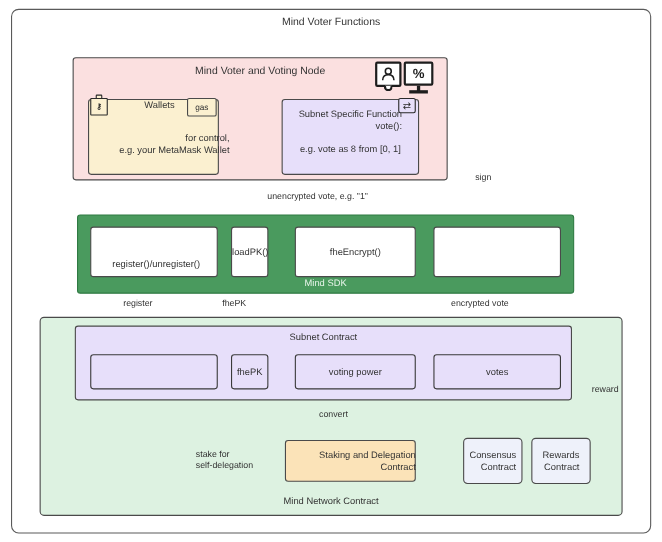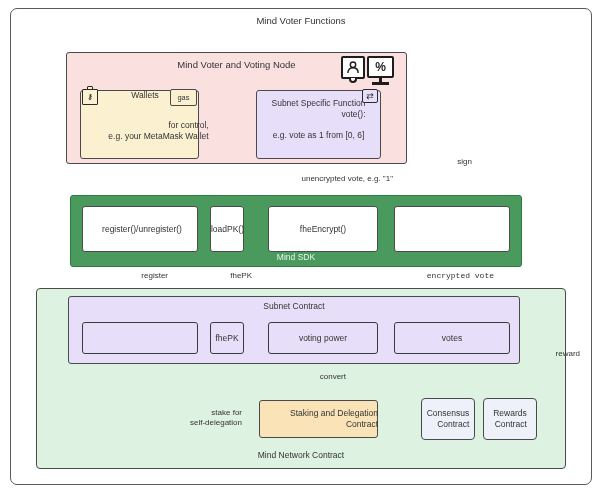--- a/index.html
+++ b/index.html
@@ -128,21 +128,21 @@
     background:#eef1fa;border:1.4px solid #4a4a4a;border-radius:4px;
   }
   #consensus-lbl{left:421px;top:398px;width:54px;height:42px;font-size:8.5px;}
   #rewards{
     left:483px;top:398px;width:54px;height:42px;
     background:#eef1fa;border:1.4px solid #4a4a4a;border-radius:4px;
   }
   #rewards-lbl{left:483px;top:398px;width:54px;height:42px;font-size:8.5px;}
 
   
-  .edgelbl{position:absolute;font-size:8px;color:#333;text-align:right;
+  .edgelbl{position:absolute;font-size:8px;color:#333;text-align:left;
            white-space:pre-line;line-height:1.25;background:transparent;}
 
   svg#wires{position:absolute;left:0;top:0;width:602px;height:493px;pointer-events:none;}
 </style>
 </head>
 <body>
 
 <div id="canvas">
 
   <svg id="wires" viewBox="0 0 602 493">
@@ -207,26 +207,26 @@
   <div class="lbl" id="wallets-title">Wallets</div>
   <div class="lbl" id="wallets-desc">for control,
 e.g. your MetaMask Wallet</div>
   <div class="box" id="wallet-key-clip"></div>
   <div class="box" id="wallet-key-icon">⚷</div>
   <div class="box" id="gas-badge">gas</div>
 
   <div class="box" id="subnet-fn"></div>
   <div class="lbl" id="subnet-fn-title">Subnet Specific Function
 vote():</div>
-  <div class="lbl" id="subnet-fn-desc">e.g. vote as 1 from [0, 6]</div>
+  <div class="lbl" id="subnet-fn-desc">e.g. vote as 8 from [0, 1]</div>
   <div class="box" id="subnet-fn-swap">⇄</div>
 
   <div class="box" id="mind-sdk"></div>
   <div class="box sdkbox" id="sdk-register"></div>
-  <div class="lbl sdklbl" id="sdk-register-lbl" style="left:82px;width:120px;">register()/unregister()</div>
+  <div class="lbl sdklbl" id="sdk-register-lbl" style="left:82px;width:120px;margin-top:11px;">register()/unregister()</div>
   <div class="box sdkbox" id="sdk-loadpk"></div>
   <div class="lbl sdklbl" id="sdk-loadpk-lbl" style="left:210px;width:35px;">loadPK()</div>
   <div class="box sdkbox" id="sdk-fheencrypt"></div>
   <div class="lbl sdklbl" id="sdk-fheencrypt-lbl" style="left:268px;width:110px;">fheEncrypt()</div>
   <div class="box sdkbox" id="sdk-submit"></div>
   <div class="lbl" id="mind-sdk-title">Mind SDK</div>
 
   <div class="box" id="network-contract"></div>
   <div class="lbl" id="network-contract-title">Mind Network Contract</div>
 
@@ -246,19 +246,19 @@
   <div class="lbl" id="consensus-lbl">Consensus
 Contract</div>
   <div class="box" id="rewards"></div>
   <div class="lbl" id="rewards-lbl">Rewards
 Contract</div>
 
   <div class="edgelbl" style="left:243px;top:174px;width:150px;">unencrypted vote, e.g. "1"</div>
   <div class="edgelbl" style="left:432px;top:157px;width:40px;">sign</div>
   <div class="edgelbl" style="left:112px;top:271px;width:56px;">register</div>
   <div class="edgelbl" style="left:202px;top:271px;width:50px;">fhePK</div>
-  <div class="edgelbl" style="left:410px;top:271px;width:84px;font-family:Liberation Mono, monospace;">encrypted vote</div>
+  <div class="edgelbl" style="left:410px;top:271px;width:84px;">encrypted vote</div>
   <div class="edgelbl" style="left:290px;top:372px;width:56px;">convert</div>
   <div class="edgelbl" style="left:178px;top:408px;width:64px;">stake for
 self-delegation</div>
   <div class="edgelbl" style="left:538px;top:349px;width:42px;">reward</div>
 
 </div>
 
 </body></html>

